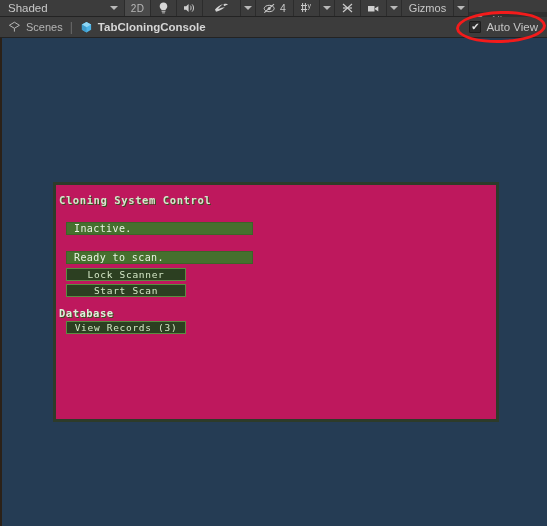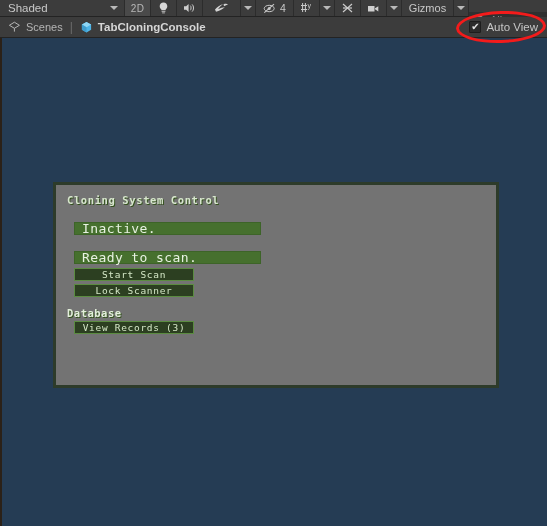--- a/index.html
+++ b/index.html
@@ -143,25 +143,25 @@
     border-left: 2px solid #2b2118;
     box-sizing: border-box;
     overflow: hidden;
   }
 
   
   .game-panel {
     position: absolute;
     left: 51px; top: 144px;
     width: 446px;
-    height: 206px;
-    background: #737373;
+    height: 240px;
+    background: #be185d;
     border: 3px solid #2d3b2a;
     box-sizing: border-box;
-    padding: 7px 9px;
+    padding: 7px 1px;
     font-family: "DejaVu Sans Mono", "Liberation Mono", monospace;
   }
   .panel-title {
     color: #d7e6cd;
     font-size: 10.5px;
     font-weight: bold;
     letter-spacing: 0.6px;
     margin: 2px 0 9px 2px;
     text-shadow: 1px 1px 0 #35521f;
   }
@@ -173,21 +173,21 @@
     margin: 0 0 2px 2px;
     text-shadow: 1px 1px 0 #35521f;
   }
   .status-box {
     width: 187px;
     height: 13px;
     background: #46702e;
     border: 1px solid #3d6428;
     box-sizing: border-box;
     color: #e8f2e2;
-    font-size: 13px;
+    font-size: 10px;
     line-height: 11px;
     padding-left: 7px;
     margin: 16px 0 9px 9px;
     letter-spacing: 0.4px;
   }
   .status-box.tight { margin-bottom: 4px; }
   .game-btn {
     width: 120px;
     height: 13px;
     background: #2c3f21;
@@ -347,22 +347,22 @@
 
   <div class="scene-view">
 
     <div class="game-panel">
 
       <div class="panel-title">Cloning System Control</div>
 
       <div class="status-box">Inactive.</div>
 
       <div class="status-box tight">Ready to scan.</div>
+      <div class="game-btn">Lock Scanner</div>
       <div class="game-btn">Start Scan</div>
-      <div class="game-btn">Lock Scanner</div>
 
       <div class="spacer-sm"></div>
 
       <div class="section-head">Database</div>
       <div class="game-btn">View Records (3)</div>
 
     </div>
   </div>
 
 </div>

